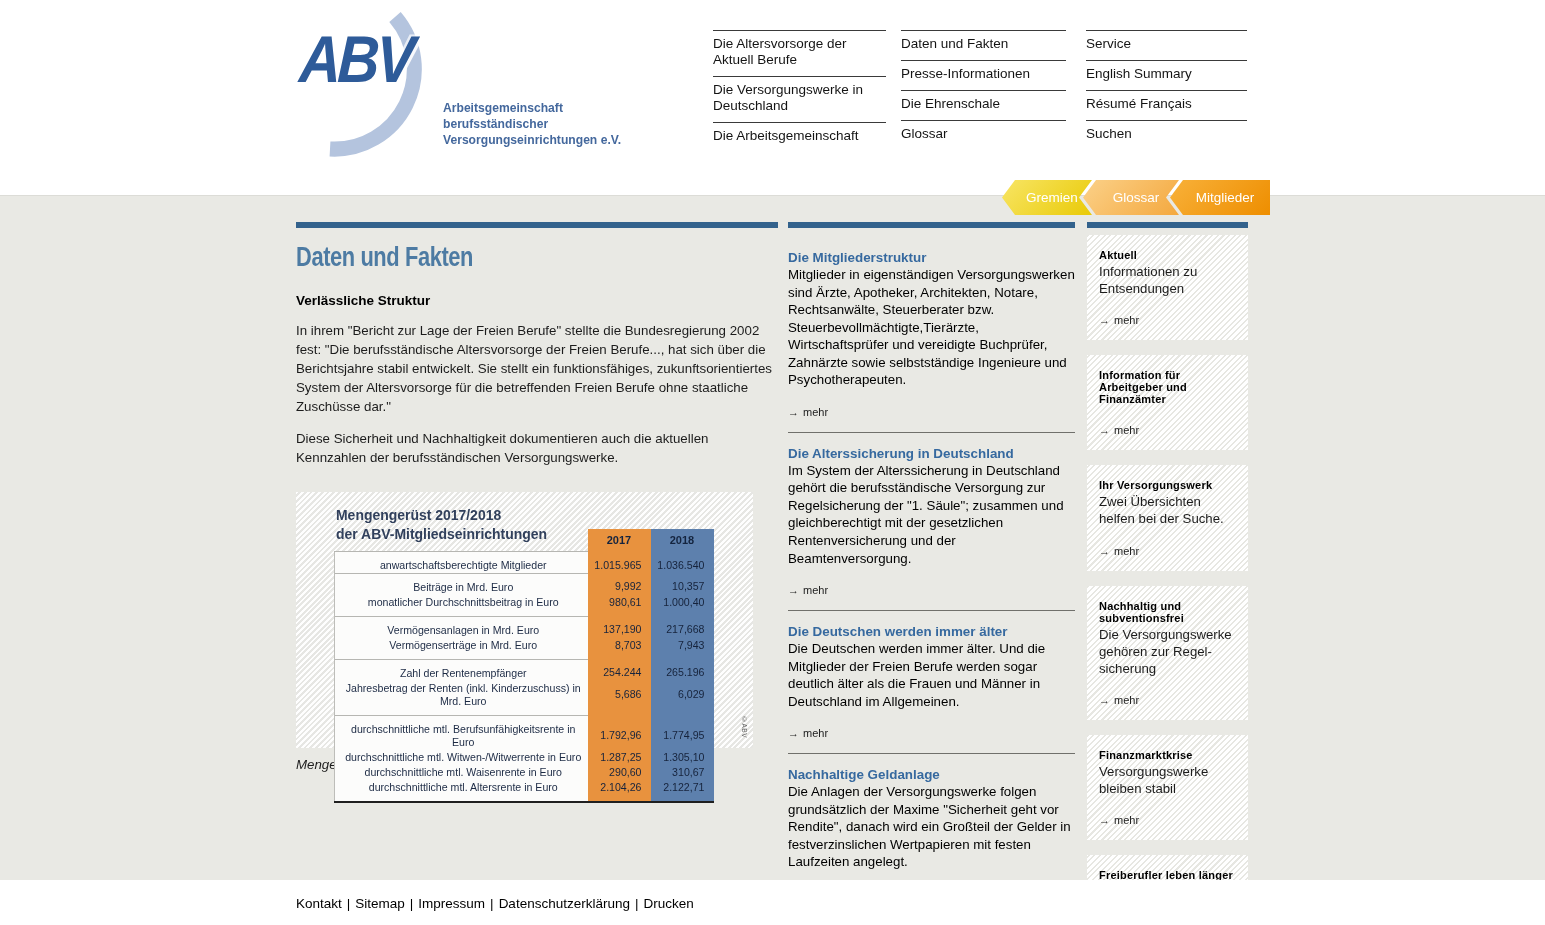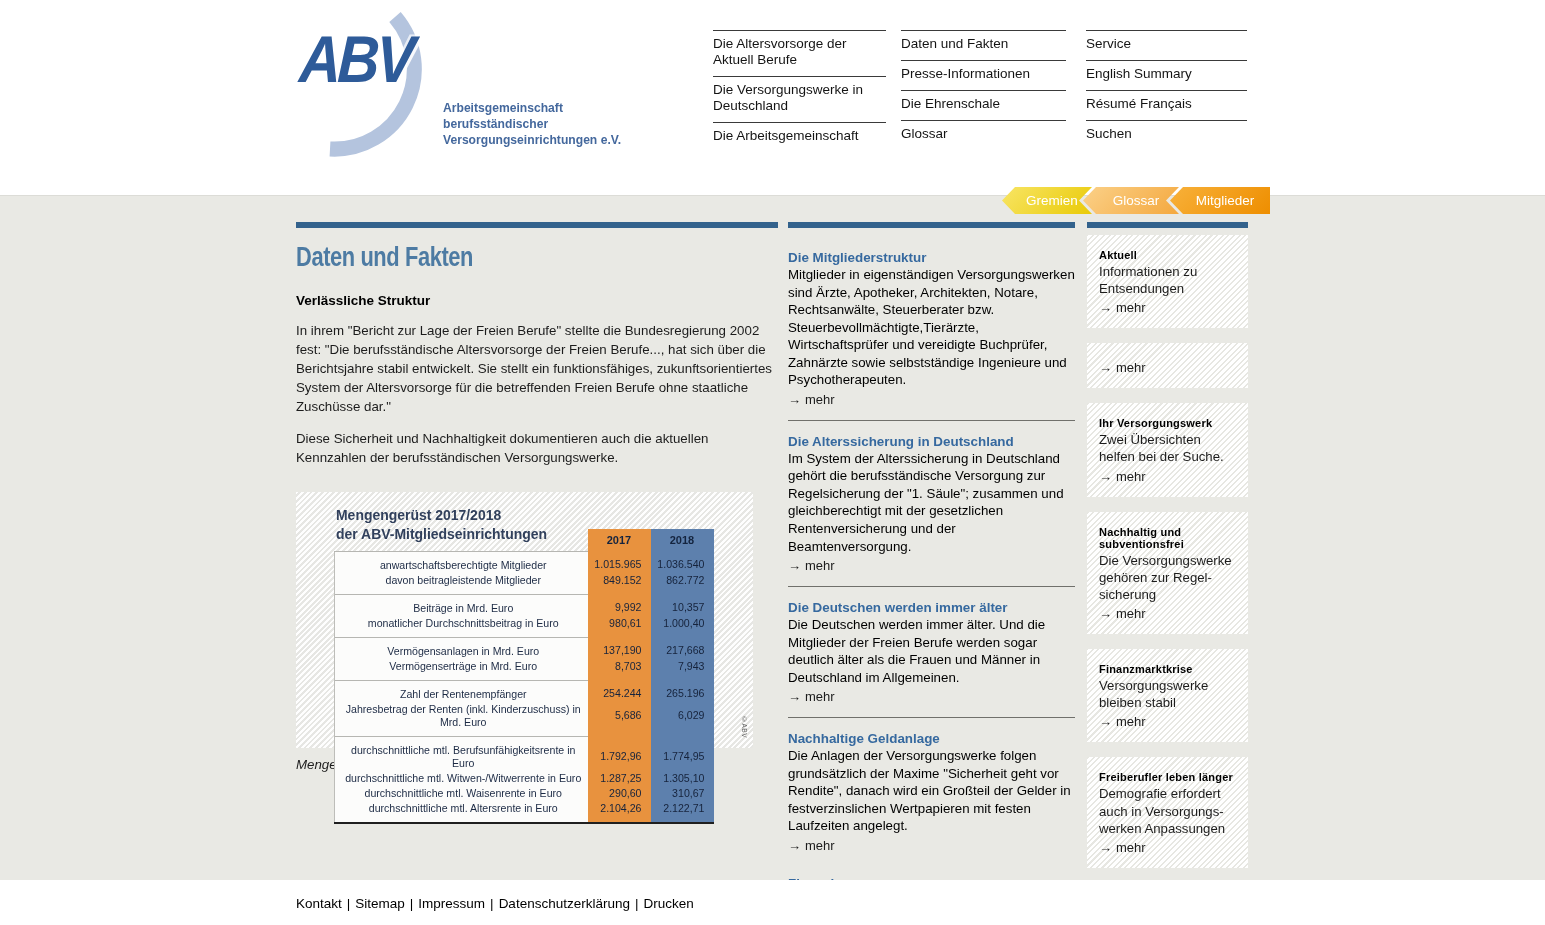--- a/index.html
+++ b/index.html
@@ -21,23 +21,23 @@
   .logo-org { position:absolute; left:443px; top:100px; color:#44689d; font-size:12.5px; font-weight:bold; line-height:16px; transform:scaleX(.97); transform-origin:left top; }
 
   .nav-col { position:absolute; top:30px; }
   .nav-col.c1 { left:713px; width:173px; }
   .nav-col.c2 { left:901px; width:165px; }
   .nav-col.c3 { left:1086px; width:161px; }
   .nav-item { border-top:1px solid #3a3a3a; padding:5px 0 8px; font-size:13.5px; color:#141414; line-height:16px; cursor:pointer; }
 
   
   .tabs { position:absolute; top:180px; left:1002px; display:flex; z-index:5; }
-  .tab { height:27px; display:flex; align-items:center; justify-content:center; color:#fff; font-size:13.5px;
+  .tab { height:35px; display:flex; align-items:center; justify-content:center; color:#fff; font-size:13.5px;
          padding:0 12px 0 22px; cursor:pointer;
-         clip-path:polygon(13px 0, 100% 0, calc(100% - 13px) 50%, 100% 100%, 13px 100%, 0 50%);margin-top:7px; }
+         clip-path:polygon(13px 0, 100% 0, calc(100% - 13px) 50%, 100% 100%, 13px 100%, 0 50%); }
   .tab + .tab { margin-left:-9px; }
   .tab.t1 { width:90px;  background:linear-gradient(135deg,#f8e565,#e9ca07); }
   .tab.t2 { width:96px;  background:linear-gradient(135deg,#fbd189,#f4a83e); }
   .tab.t3 { width:100px; background:linear-gradient(135deg,#f8b13a,#ee8e00);
             clip-path:polygon(13px 0, 100% 0, 100% 100%, 13px 100%, 0 50%); }
 
   
   .main { position:absolute; top:196px; left:0; width:1545px; height:684px; background:#e9e9e4; }
   .bluebar { height:6px; background:#33628c; }
 
@@ -69,21 +69,21 @@
   tr.ge td { padding-bottom:7px !important; }
   .fig-credit { position:absolute; right:5px; bottom:10px; writing-mode:vertical-rl; font-size:6.5px; color:#666; letter-spacing:.5px; }
   .caption { margin-top:9px; font-style:italic; font-size:13.3px; color:#1c1c1c; }
 
   
   .sec { margin-top:0; }
   .sec.first { margin-top:22px; }
   .sec.mt { margin-top:22px; }
   .sec h3 { margin:0 0 1px; font-size:13.4px; color:#36699f; }
   .sec p { margin:0; font-size:13.3px; line-height:1.32; color:#000000; }
-  .more { display:inline-block; margin-top:3px; font-size:13px; color:#1c1c1c; cursor:pointer; text-decoration:none; }
+  .more { display:inline-block; margin-top:17px; font-size:11px; color:#1c1c1c; cursor:pointer; text-decoration:none; }
   .more .arr { margin-right:4px; }
   .divider { border:none; border-top:1px solid #70706b; margin:12px 0 13px; }
 
   
   .sbox { background:repeating-linear-gradient(315deg, #ffffff 0 2.5px, #e7e7e2 2.5px 4px);
           padding:14px 12px 12px; margin-bottom:15px; }
   .sbox.first { margin-top:7px; }
   .sbox h4 { margin:0 0 2px; font-size:11px; color:#000; letter-spacing:.2px; }
   .sbox p { margin:0; font-size:13.2px; line-height:1.3; color:#1c1c1c; }
 
@@ -157,25 +157,20 @@
             <tr>
           <th></th>
           <th class="year c17">2017</th>
           <th class="year c18">2018</th>
         </tr>
         <tr class="gs">
               <td class="lbl">anwartschaftsberechtigte Mitglieder</td>
               <td class="val c17">1.015.965</td>
               <td class="val c18">1.036.540</td>
             </tr>
-        <tr class="ge">
-              <td class="lbl">davon beitragleistende Mitglieder</td>
-              <td class="val c17">849.152</td>
-              <td class="val c18">862.772</td>
-            </tr>
         <tr class="gs">
               <td class="lbl">Beiträge in Mrd. Euro</td>
               <td class="val c17">9,992</td>
               <td class="val c18">10,357</td>
             </tr>
         <tr class="ge">
               <td class="lbl">monatlicher Durchschnittsbeitrag in Euro</td>
               <td class="val c17">980,61</td>
               <td class="val c18">1.000,40</td>
             </tr>
@@ -266,20 +261,21 @@
   <div class="col-right">
     <div class="bluebar"></div>
 
     <div class="sbox first">
       <h4>Aktuell</h4>
       <p>Informationen zu Entsendungen</p>
       <a class="more"><span class="arr">→</span><span>mehr</span></a>
     </div>
 
     <div class="sbox">
+      <h4>Information für Arbeitgeber und Finanzämter</h4>
       <a class="more"><span class="arr">→</span><span>mehr</span></a>
     </div>
 
     <div class="sbox">
       <h4>Ihr Versorgungswerk</h4>
       <p>Zwei Übersichten helfen bei der Suche.</p>
       <a class="more"><span class="arr">→</span><span>mehr</span></a>
     </div>
 
     <div class="sbox">

